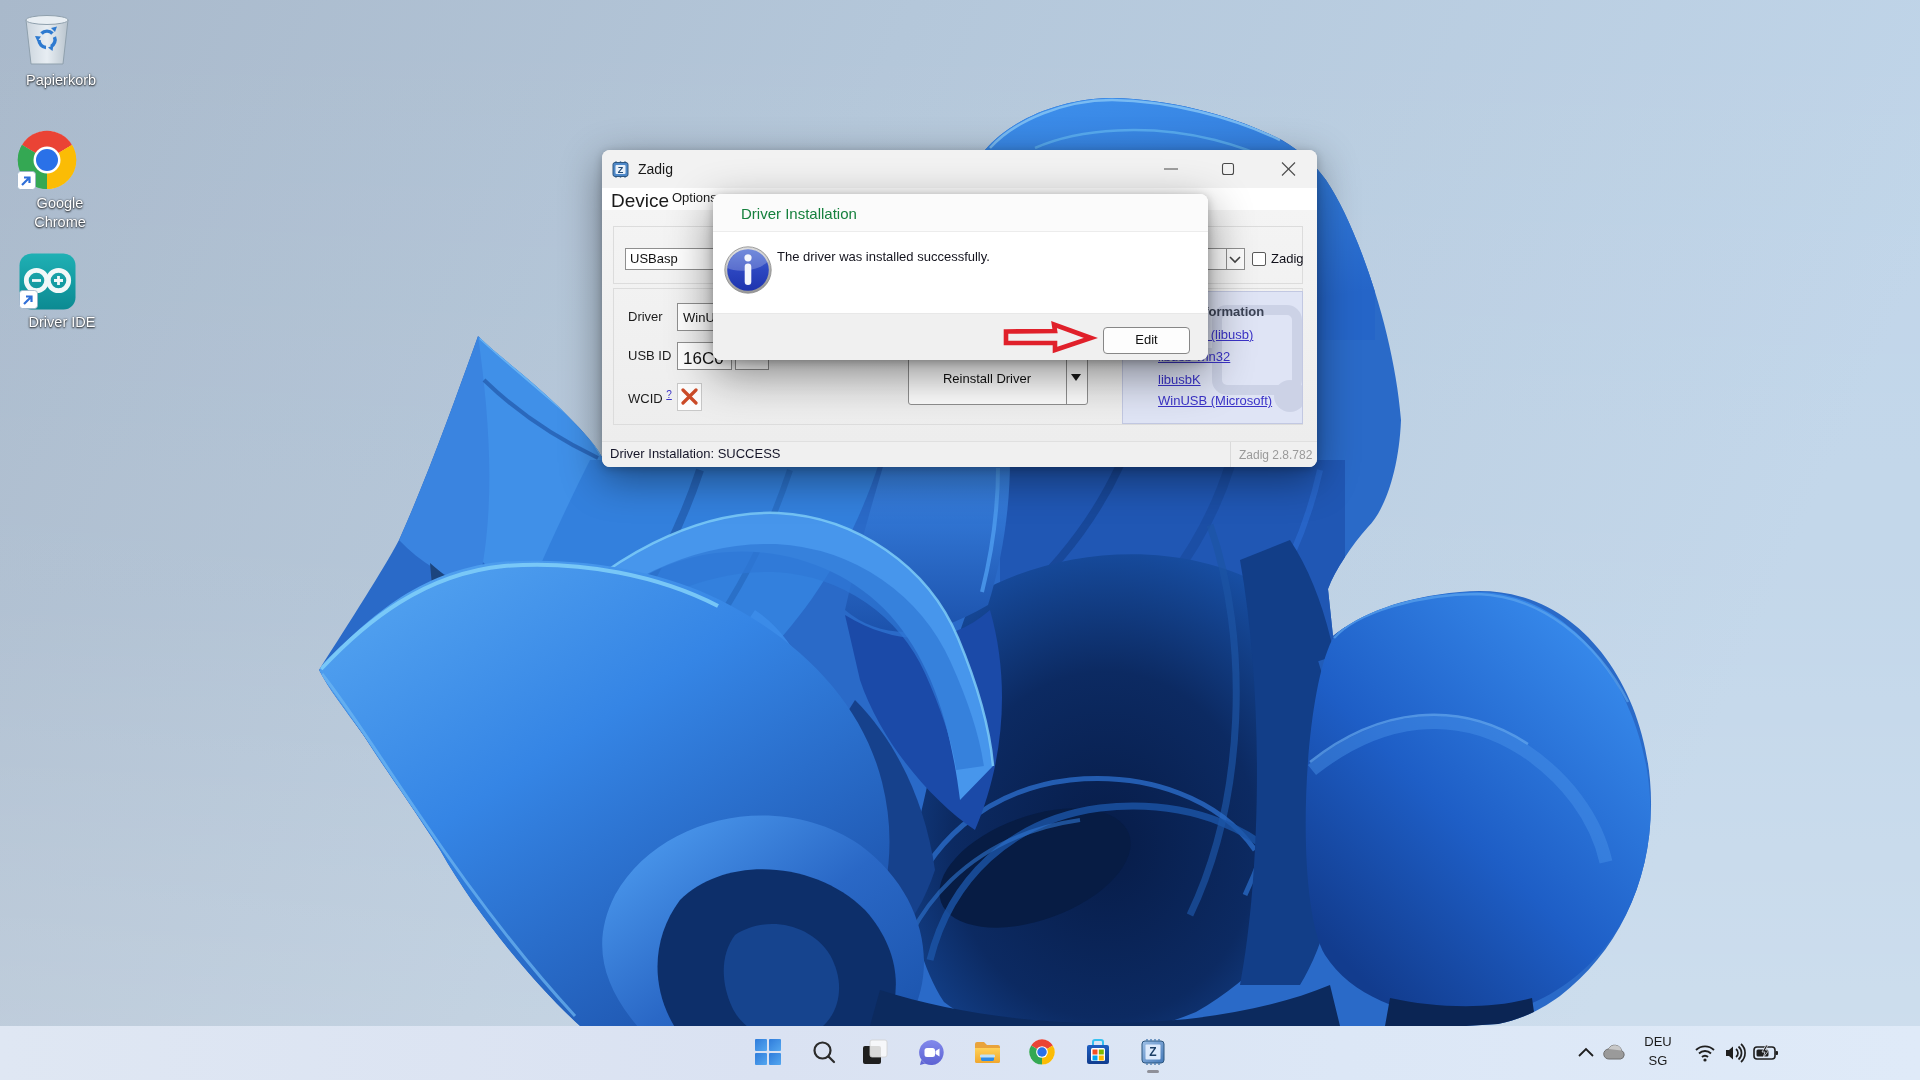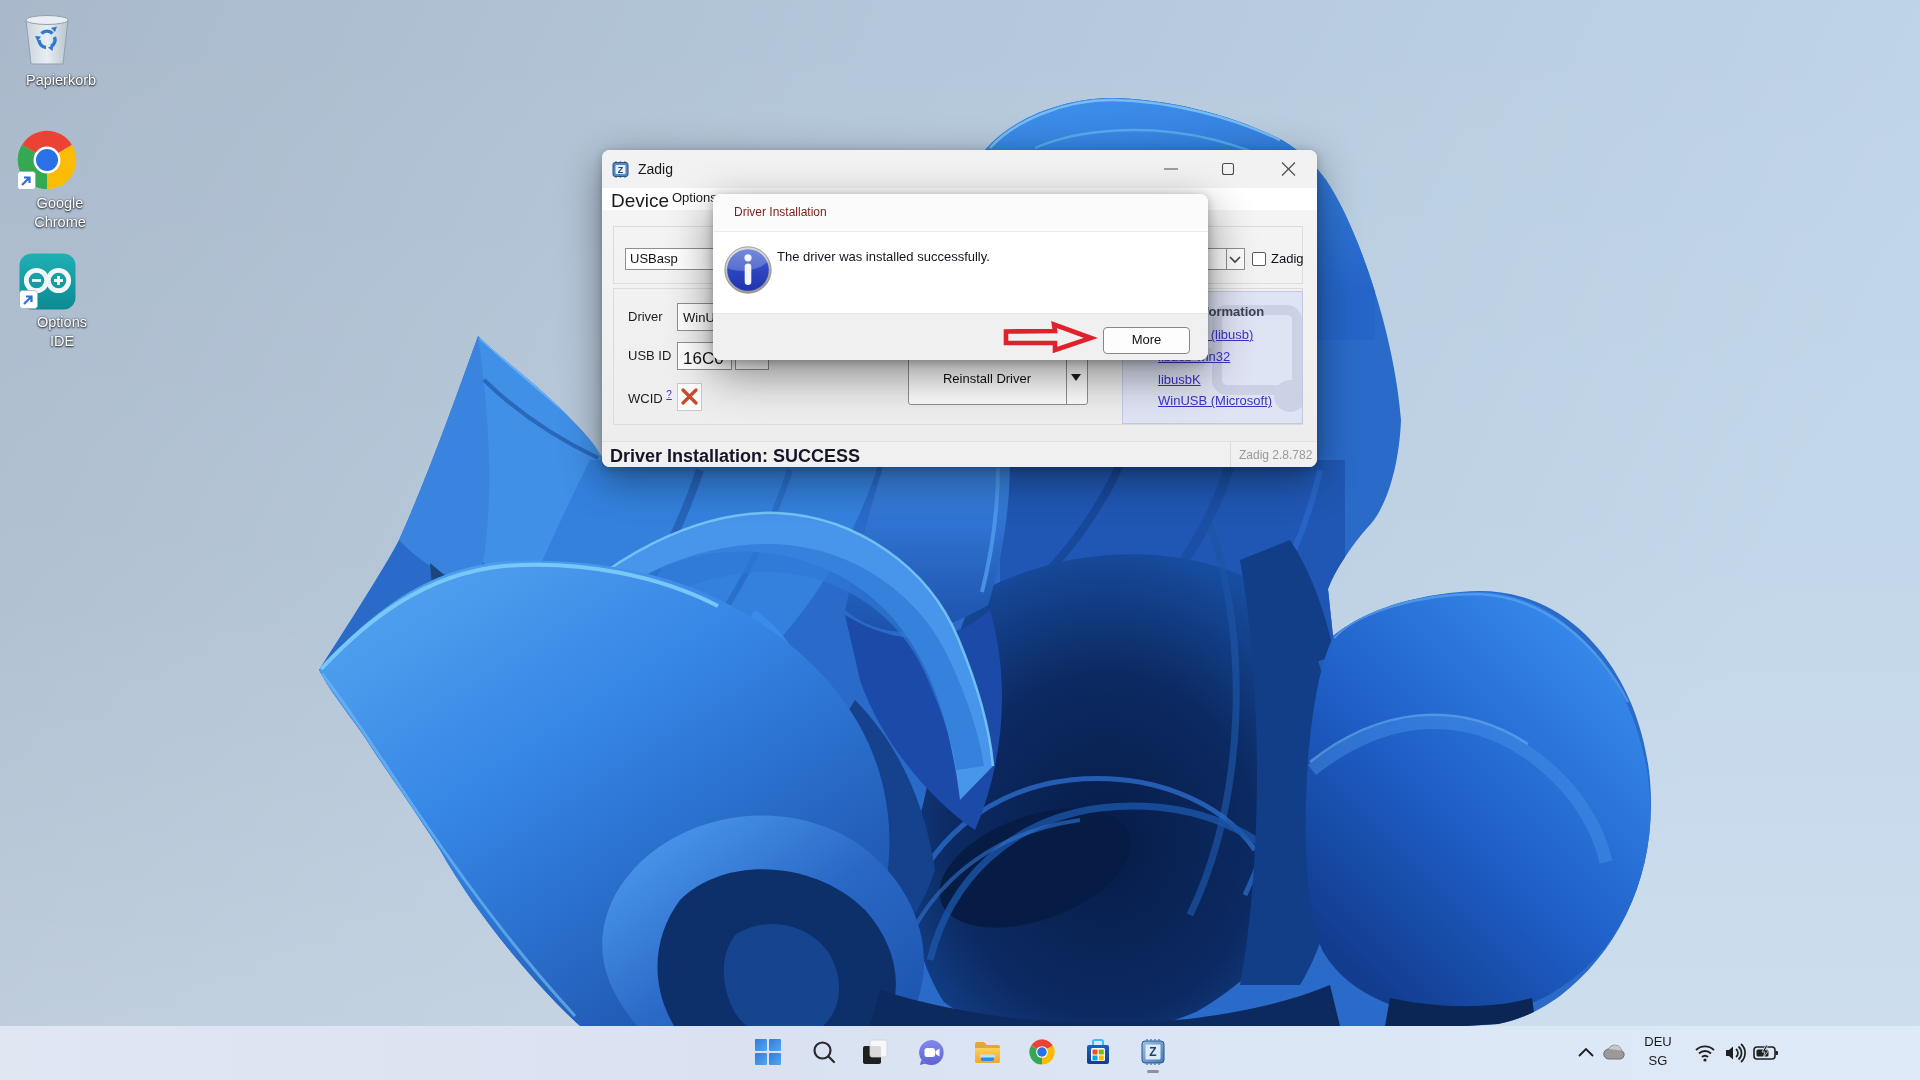--- a/index.html
+++ b/index.html
@@ -207,21 +207,21 @@
     <circle cx="17.5" cy="27.5" r="10.2"></circle>
     <circle cx="39.5" cy="27.5" r="10.2"></circle>
   </g>
   <path d="M 13,27.5 L 22,27.5" stroke="#f2f8f8" stroke-width="2.8"></path>
   <path d="M 35,27.5 L 44,27.5 M 39.5,23 L 39.5,32" stroke="#f2f8f8" stroke-width="2.8"></path>
 </svg>
 <svg class="abs" style="left:19px;top:290px;" width="19" height="19" viewBox="0 0 19 19">
   <rect x="0.5" y="0.5" width="18" height="18" rx="3" fill="#fff" stroke="#9ab0c8" stroke-width="0.8"></rect>
   <path d="M 5,14 L 12,7 M 7,6.5 L 12.5,6.5 L 12.5,12" fill="none" stroke="#2f6fd8" stroke-width="2.2"></path>
 </svg>
-<div class="dlabel" style="left:2px;top:313px;width:94px;">Options IDE</div>
+<div class="dlabel" style="left:2px;top:313px;width:94px;">Driver IDE</div>
 <div id="win">
 
   <div class="abs" style="left:0;top:0;width:715px;height:38px;background:#f2f2f2;"></div>
   <svg class="abs" style="left:10px;top:11px;" width="17" height="17" viewBox="0 0 17 17">
     <g stroke="#7a97b5" stroke-width="1.4">
           <line x1="4" y1="0" x2="4" y2="3"></line>
           <line x1="8.5" y1="0" x2="8.5" y2="3"></line>
           <line x1="13" y1="0" x2="13" y2="3"></line>
           <line x1="4" y1="14" x2="4" y2="17"></line>
           <line x1="8.5" y1="14" x2="8.5" y2="17"></line>
@@ -286,27 +286,27 @@
     <path d="M0,55 L60,55" stroke="#aab2cc" stroke-width="14"></path>
     <circle cx="128" cy="96" r="16" fill="#aab2cc"></circle>
   </svg>
   <div class="abs" style="left:556px;top:154px;font-size:13px;font-weight:bold;color:#3c4356;">More Information</div>
   <div class="abs" style="left:556px;top:177px;font-size:13px;"><span class="link">WinUSB (libusb)</span></div>
   <div class="abs" style="left:556px;top:199px;font-size:13px;"><span class="link">libusb-win32</span></div>
   <div class="abs" style="left:556px;top:222px;font-size:13px;"><span class="link">libusbK</span></div>
   <div class="abs" style="left:556px;top:243px;font-size:13px;"><span class="link">WinUSB (Microsoft)</span></div>
 
   <div class="abs" style="left:0;top:291px;width:715px;height:26px;background:#f0f0f0;border-top:1px solid #e0e0e0;"></div>
-  <div class="abs" style="left:8px;top:296px;font-size:18px;font-weight:bold;color:#151528;">Driver Installation: SUCCESS</div>
+  <div class="abs" style="left:8px;top:296px;font-size:13px;font-weight:normal;color:#151528;">Driver Installation: SUCCESS</div>
   <div class="abs" style="left:628px;top:292px;width:1px;height:25px;background:#dadada;"></div>
   <div class="abs" style="left:637px;top:298px;font-size:12px;color:#9a9a9a;white-space:nowrap;">Zadig 2.8.782</div>
 </div>
 <div id="dlg">
   <div class="abs" style="left:0;top:0;width:495px;height:38px;background:#fbfbfb;border-bottom:1px solid #ececec;"></div>
-  <div class="abs" style="left:21px;top:11px;font-size:12px;color:#7f1d1d;">Driver Installation</div>
+  <div class="abs" style="left:28px;top:11px;font-size:15px;color:#15803d;">Driver Installation</div>
   <div class="abs" style="left:0;top:119px;width:495px;height:47px;background:#f0f0f0;border-top:1px solid #e8e8e8;"></div>
   <svg class="abs" style="left:11px;top:52px;" width="48" height="48" viewBox="0 0 48 48">
     <defs>
       <linearGradient id="iring" x1="0" y1="0" x2="0.3" y2="1">
         <stop offset="0" stop-color="#e8e8e8"></stop>
         <stop offset="0.5" stop-color="#c2c2c2"></stop>
         <stop offset="1" stop-color="#9a9a9a"></stop>
       </linearGradient>
       <linearGradient id="iball" x1="0" y1="0" x2="0" y2="1">
         <stop offset="0" stop-color="#4a6ad2"></stop>
@@ -316,21 +316,21 @@
     </defs>
     <circle cx="24" cy="24" r="23.2" fill="url(#iring)"></circle>
     <circle cx="24" cy="24" r="23.2" fill="none" stroke="#8a8a8a" stroke-width="0.8"></circle>
     <circle cx="24" cy="24" r="20.8" fill="url(#iball)"></circle>
     <path d="M 3.5,22 C 13,27 34,25 44.2,15.5 C 42,7.5 33.5,3.2 24,3.2 C 13.5,3.2 5,11.5 3.5,22 Z" fill="#ffffff" opacity="0.22"></path>
     <circle cx="24" cy="11.8" r="3.6" fill="#f4f6fc"></circle>
     <rect x="20.7" y="17.5" width="6.6" height="21.5" rx="3.3" fill="#f4f6fc"></rect>
   </svg>
   <div class="abs" style="left:64px;top:55px;font-size:13px;color:#14141e;">The driver was installed successfully.</div>
   <div class="abs" style="left:390px;top:133px;width:87px;height:27px;background:#fdfdfd;border:1px solid #878787;border-radius:4px;"></div>
-  <div class="abs" style="left:390px;top:138px;width:87px;text-align:center;font-size:13px;color:#111;">More</div>
+  <div class="abs" style="left:390px;top:138px;width:87px;text-align:center;font-size:13px;color:#111;">Edit</div>
 </div>
 <svg class="abs" style="left:998px;top:316px;z-index:30;" width="104" height="46" viewBox="0 0 104 46">
   <path d="M 8,15.5 L 57,15 L 56,8.5 L 93,22 L 57,34 L 57,27 L 8,27 Z" fill="none" stroke="#e0202a" stroke-width="4.6" stroke-linejoin="miter"></path>
 </svg>
 <div id="taskbar">
 
   <svg class="abs" style="left:755px;top:13px;" width="26" height="26" viewBox="0 0 26 26">
     <defs>
           <linearGradient id="wlg" x1="0" y1="0" x2="1" y2="1">
       <stop offset="0" stop-color="#2f7cdb"></stop>

